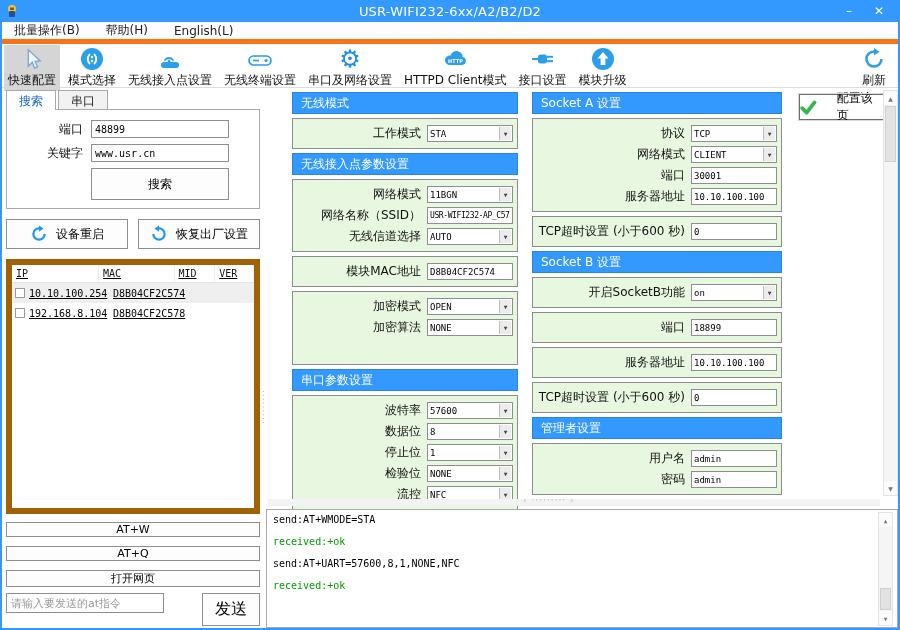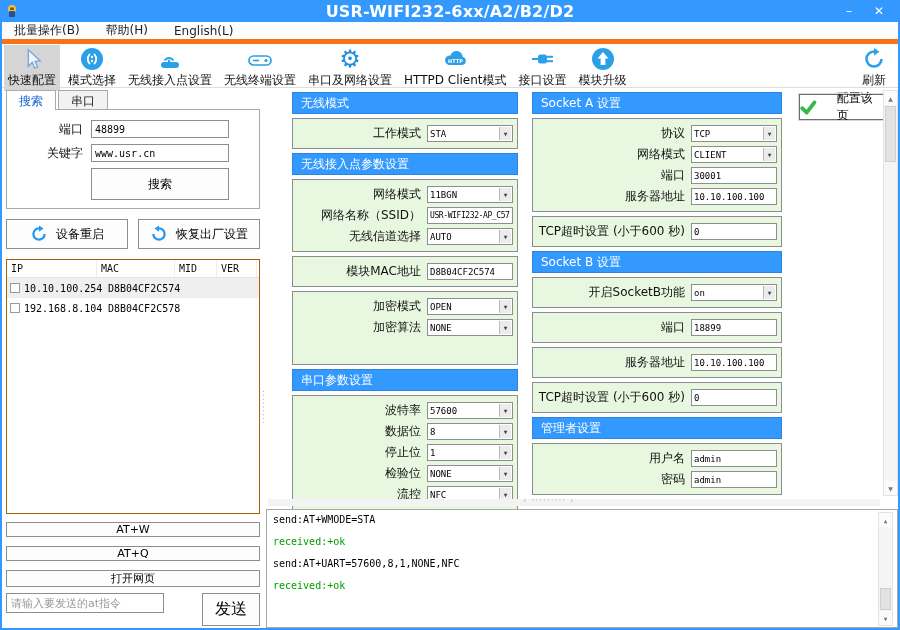--- a/index.html
+++ b/index.html
@@ -5,21 +5,21 @@
   * { margin:0; padding:0; box-sizing:border-box; }
   body { font-family:"DejaVu Sans", sans-serif; background:#555; }
   .window { position:relative; width:900px; height:630px; background:#fff;
             border:2px solid #3399ff; overflow:hidden; }
 
   
   .titlebar { position:absolute; left:-2px; top:-2px; width:900px; height:22px;
               background:#3399ff; display:flex; align-items:center; color:#fff; }
   .app-icon { width:14px; height:14px; margin-left:5px; }
   .title-text { position:absolute; left:0; right:0; text-align:center;
-                font-size:16px; font-weight:bold; letter-spacing:.2px; }
+                font-size:13px; font-weight:normal; letter-spacing:.2px; }
   .win-btns { margin-left:auto; display:flex; align-items:center; gap:4px;
               padding-right:8px; z-index:2; }
   .win-btn { width:26px; height:18px; display:flex; align-items:center; justify-content:center;
              font-size:12px; color:#fff; cursor:default; }
 
   
   .menubar { position:absolute; left:0; top:20px; width:896px; height:22px;
              background:#fdfdfd; display:flex; align-items:center; gap:22px;
              padding-left:10px; font-size:12px; color:#222; border-bottom:5px solid #f97316; }
   .menu-item { padding:2px 2px; }
@@ -48,22 +48,22 @@
   .form-label { width:72px; text-align:right; margin-right:8px; color:#111; }
   .text-input { width:138px; height:18px; border:1px solid #8e8e8e; background:#fff;
                 font-family:"DejaVu Sans Mono", monospace; font-size:10px; padding:0 3px;
                 display:flex; align-items:center; overflow:hidden; white-space:nowrap; }
   .search-btn { margin-left:80px; width:138px; height:32px; border:1px solid #8e8e8e;
                 background:#fdfdfd; display:flex; align-items:center; justify-content:center;
                 font-size:12px; margin-top:4px; }
   .action-row { display:flex; gap:10px; margin-top:10px; }
   .action-btn { flex:1; height:30px; border:1px solid #8e8e8e; background:#fdfdfd;
                 display:flex; align-items:center; justify-content:center; gap:8px; font-size:12px; }
-  .device-list { border:1px solid #a16207; margin-top:10px; flex:1; background:#fff;
-                 overflow:hidden; font-family:"DejaVu Sans Mono", monospace; font-size:10px; }
+  .device-list { border:6px solid #a16207; margin-top:10px; flex:1; background:#fff;
+                 overflow:hidden; font-family:"DejaVu Sans Mono", monospace; font-size:10px;text-decoration:underline; }
   .dl-header { display:flex; height:18px; align-items:center; border-bottom:1px solid #e4e4e4;
                font-family:"DejaVu Sans Mono", monospace; color:#111; }
   .dl-header span { border-right:1px solid #eee; height:100%; display:flex; align-items:center; padding-left:4px; }
   .col-ip { width:90px; } .col-mac { width:78px; } .col-mid { width:42px;padding-left:24px; } .col-ver { width:40px; }
   .dl-row { display:flex; align-items:center; height:20px; padding-left:3px; }
   .dl-row.alt { background:#efefef; }
   .cbx { width:10px; height:10px; border:1px solid #9a9a9a; background:#fff; margin-right:4px; flex:0 0 auto; }
   .dl-ip { width:84px; } .dl-mac { width:80px; }
   .at-row { display:flex; gap:9px; margin-top:8px;flex-direction:column; }
   .at-btn { flex:1; height:24px; border:1px solid #8e8e8e; background:#fdfdfd;

